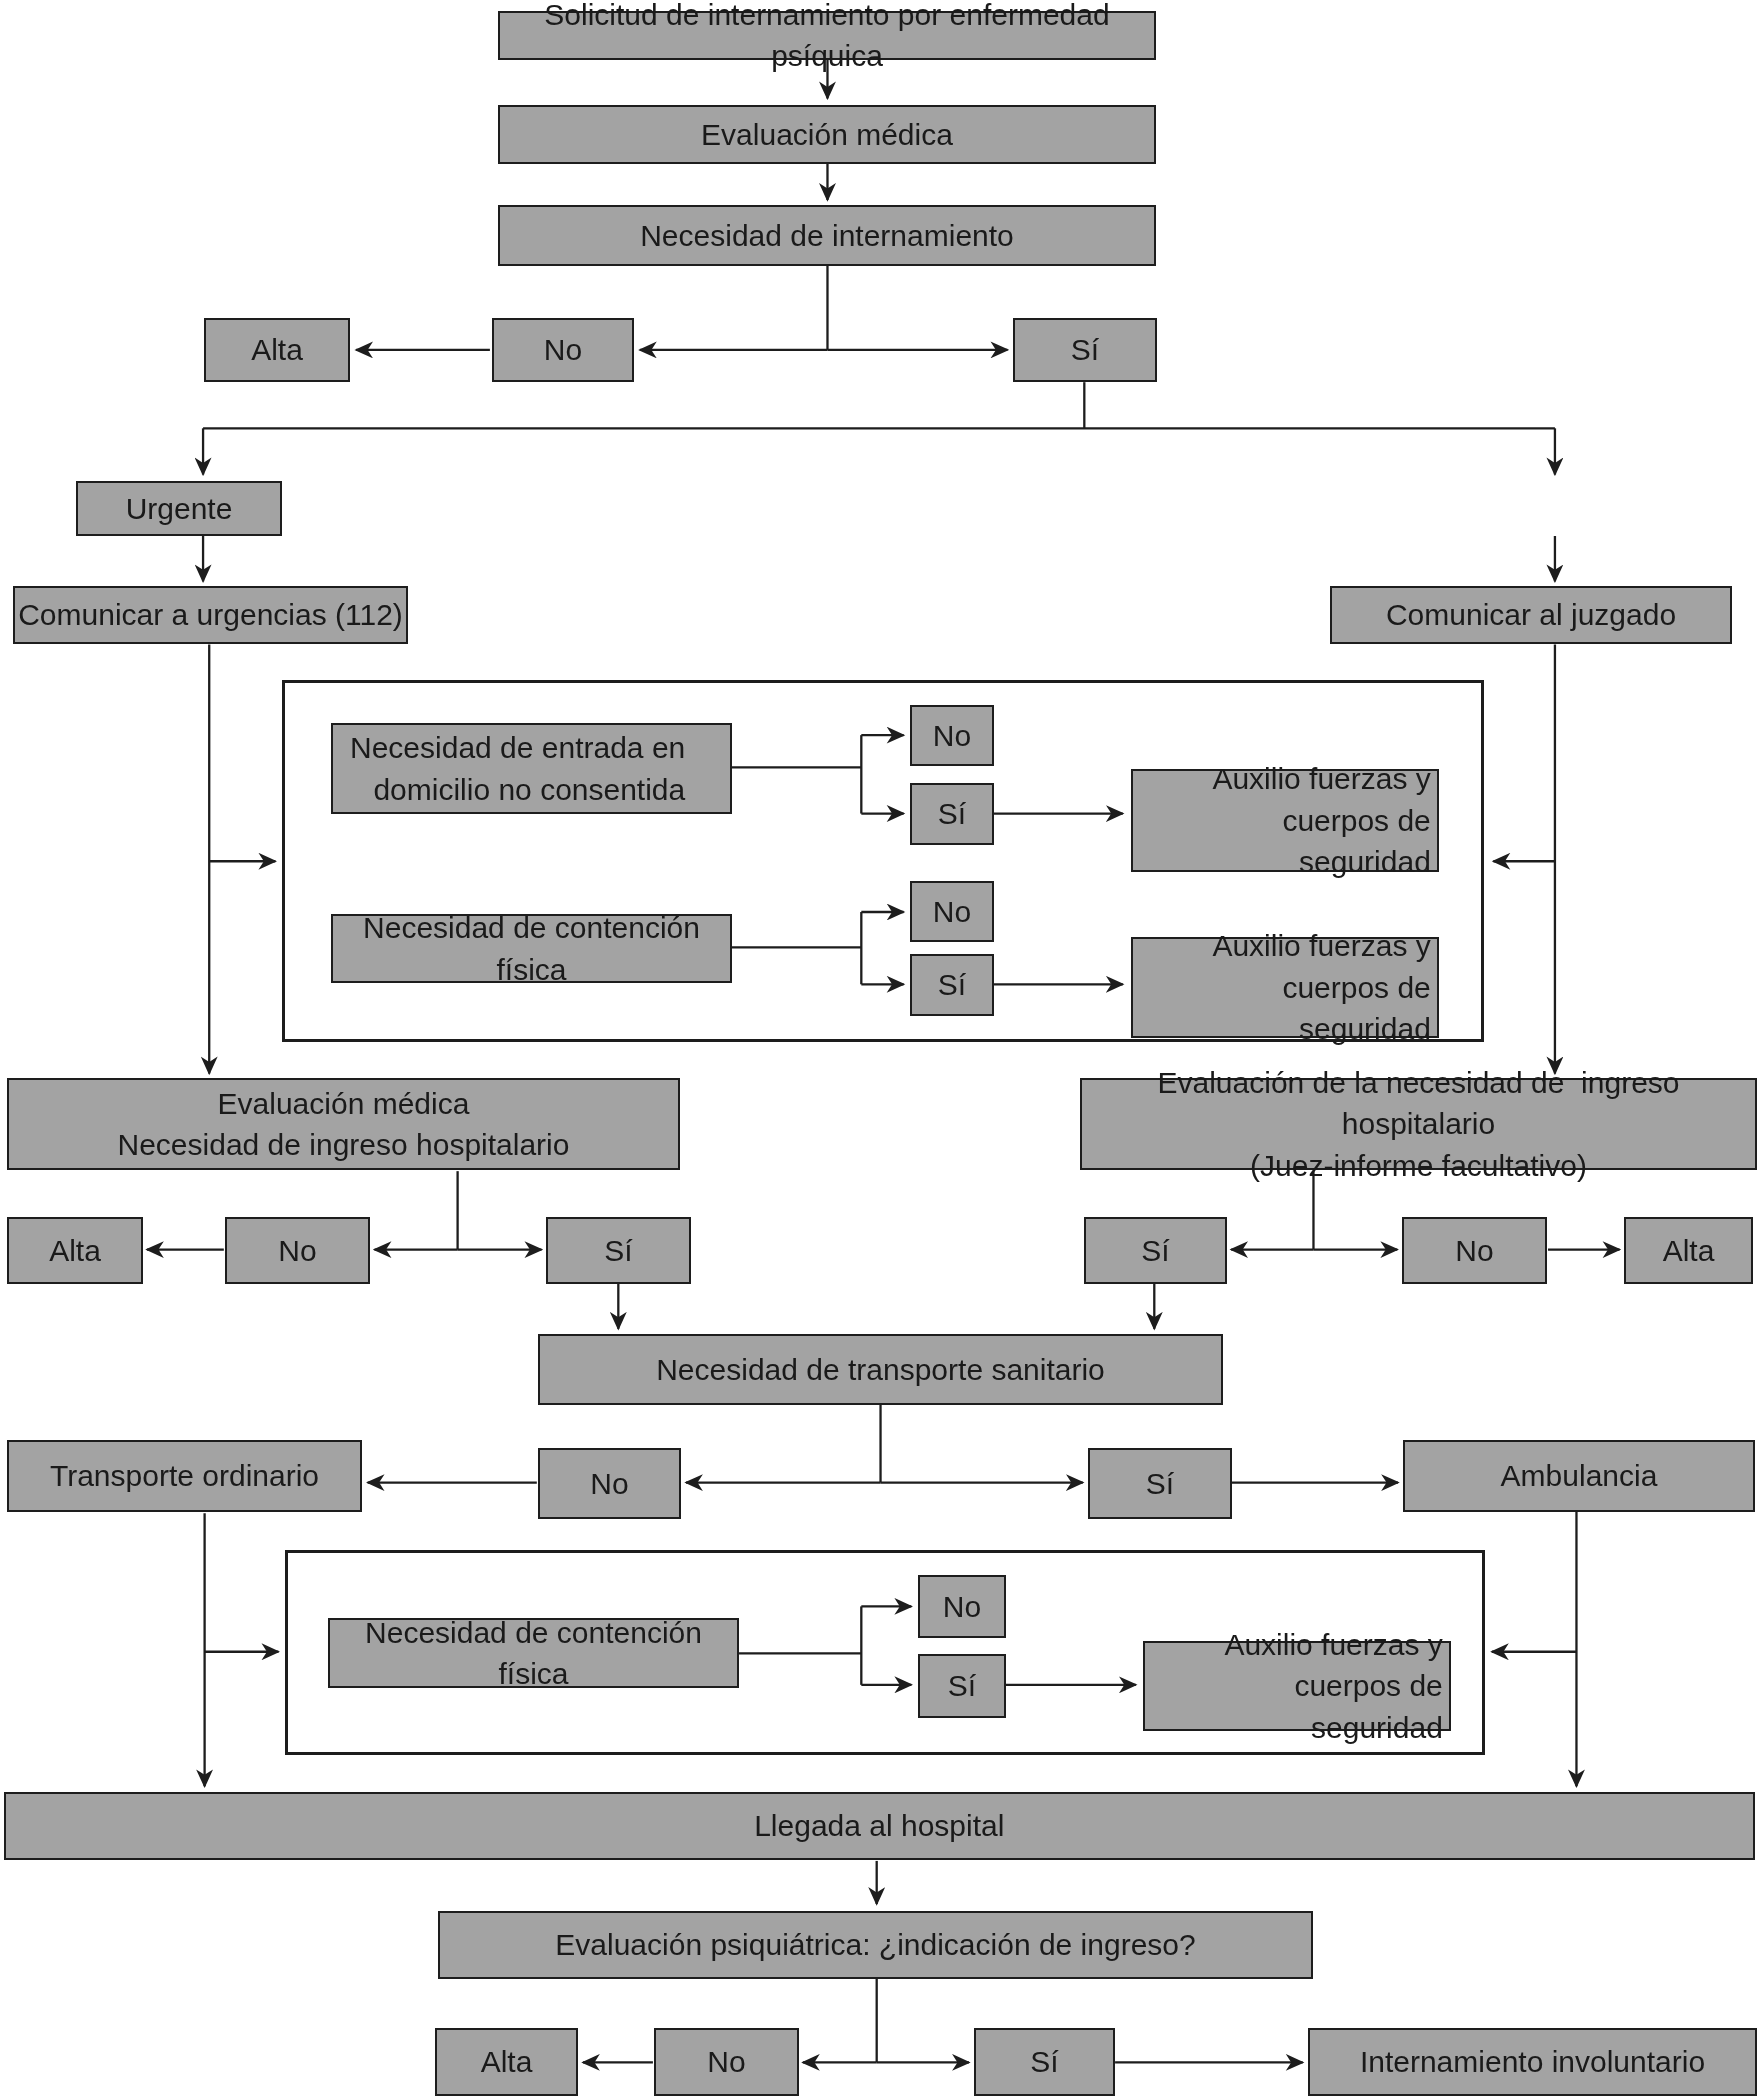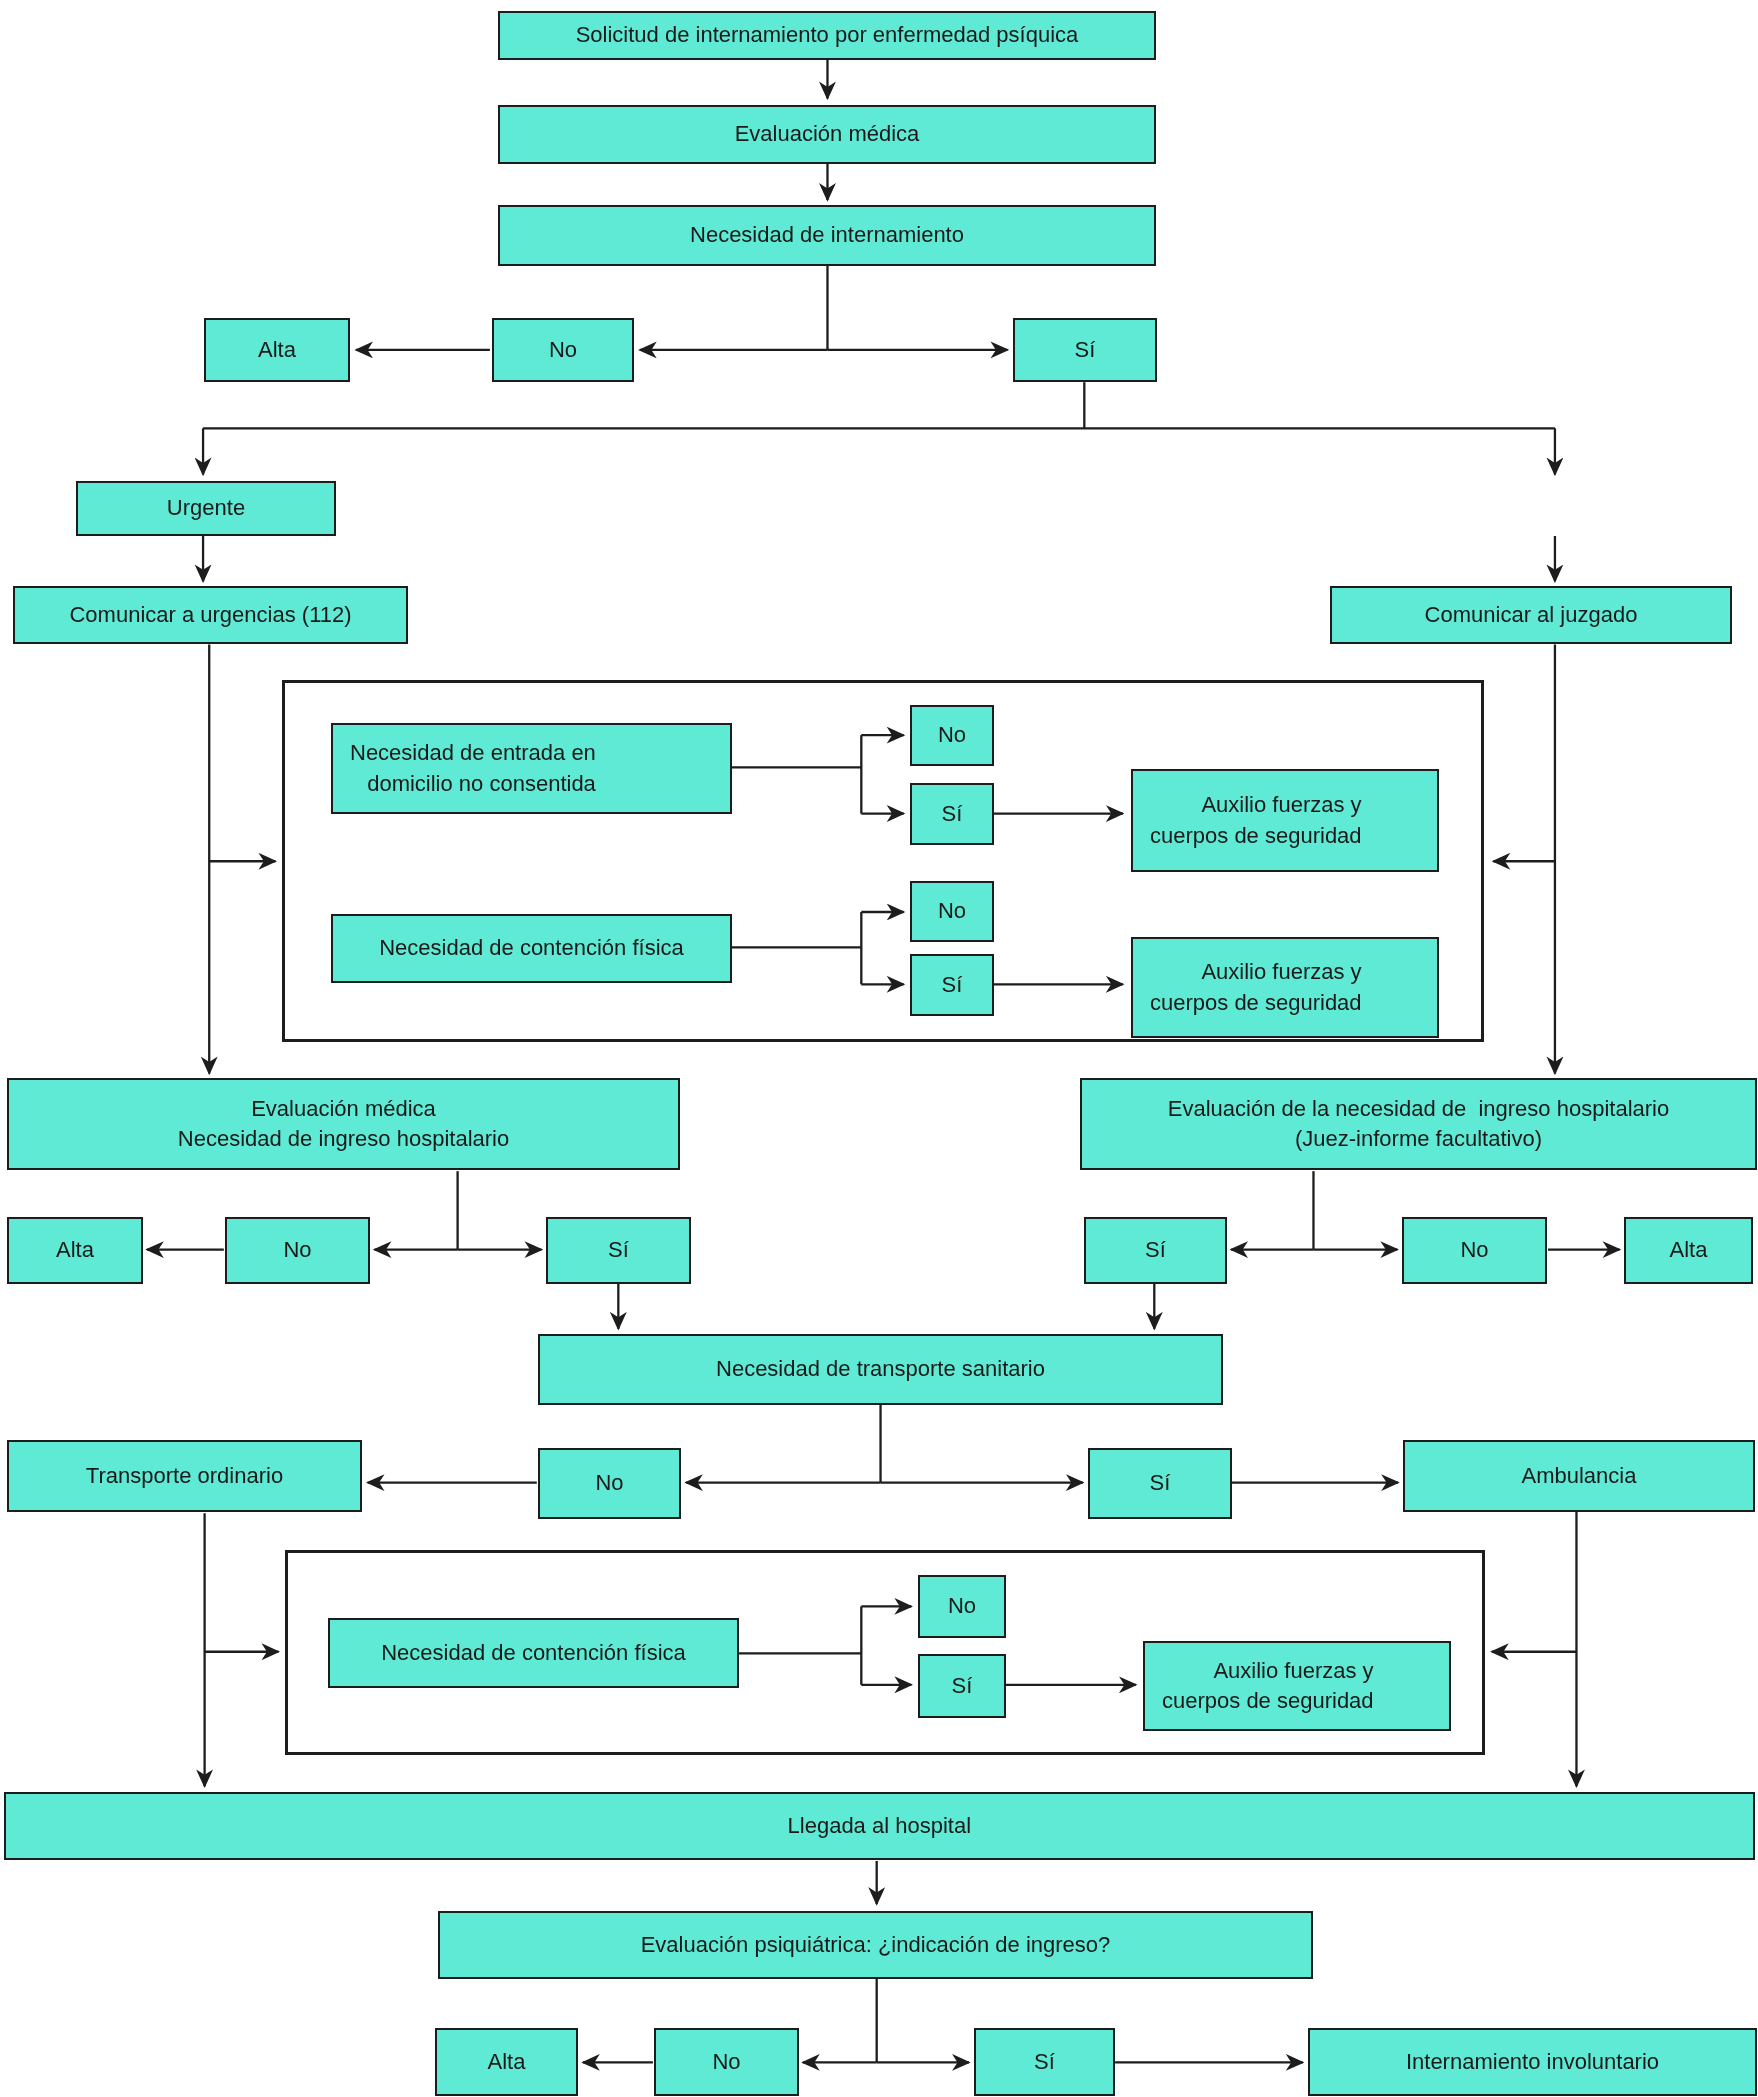--- a/index.html
+++ b/index.html
@@ -8,24 +8,24 @@
     width:1758px;height:2097px;
     background:#ffffff;
     font-family:"Liberation Sans", sans-serif;
     color:#1a1a1a;
   }
   .wires{position:absolute;left:0;top:0;width:1758px;height:2097px;}
   .node{
     position:absolute;
     box-sizing:border-box;
     border:2.3px solid #1d1d1d;
-    background:#5eead4;
+    background:#a3a3a3;
     display:flex;align-items:center;justify-content:center;
     text-align:center;
-    font-size:22px;line-height:1.38;
+    font-size:30px;line-height:1.38;
     white-space:pre-wrap;
     color:#1a1a1a;
   }
   .container-box{
     position:absolute;box-sizing:border-box;
     border:3.1px solid #1d1d1d;background:transparent;
   }
   .leftalign{justify-content:flex-start;text-align:right;padding-left:17px;padding-right:6.2px;}
 </style>
 </head>
@@ -112,21 +112,21 @@
   <div class="container-box" style="left:285px;top:1550px;width:1200px;height:205px"></div>
 
   <div class="node" style="left:498px;top:10.8px;width:658px;height:49px">Solicitud de internamiento por enfermedad psíquica</div>
   <div class="node" style="left:498px;top:105px;width:658px;height:59px">Evaluación médica</div>
   <div class="node" style="left:498px;top:205px;width:658px;height:61px">Necesidad de internamiento</div>
 
   <div class="node" style="left:204px;top:318px;width:146px;height:64px">Alta</div>
   <div class="node" style="left:492px;top:318px;width:142px;height:64px">No</div>
   <div class="node" style="left:1013px;top:318px;width:144px;height:64px">Sí</div>
 
-  <div class="node" style="left:76px;top:481px;width:260px;height:55px">Urgente</div>
+  <div class="node" style="left:76px;top:481px;width:206px;height:55px">Urgente</div>
 
   <div class="node" style="left:13px;top:586px;width:395px;height:58px">Comunicar a urgencias (112)</div>
   <div class="node" style="left:1330px;top:586px;width:402px;height:58px">Comunicar al juzgado</div>
 
   <div class="node leftalign" style="left:331px;top:723px;width:401px;height:91px">Necesidad de entrada en
  domicilio no consentida</div>
   <div class="node" style="left:910px;top:705px;width:84px;height:61px">No</div>
   <div class="node" style="left:910px;top:783px;width:84px;height:62px">Sí</div>
   <div class="node leftalign" style="left:1131px;top:769px;width:308px;height:103px">Auxilio fuerzas y
 cuerpos de seguridad</div>

